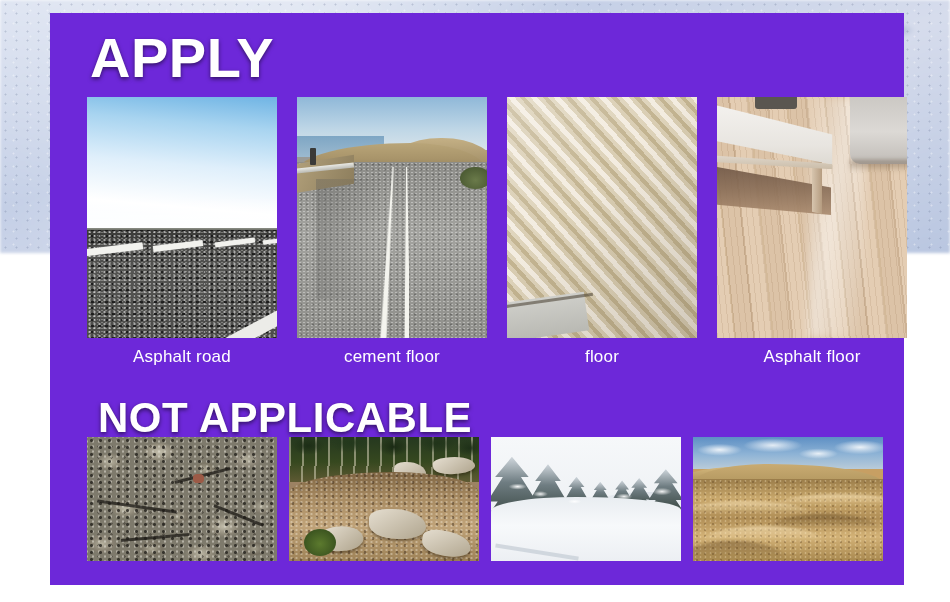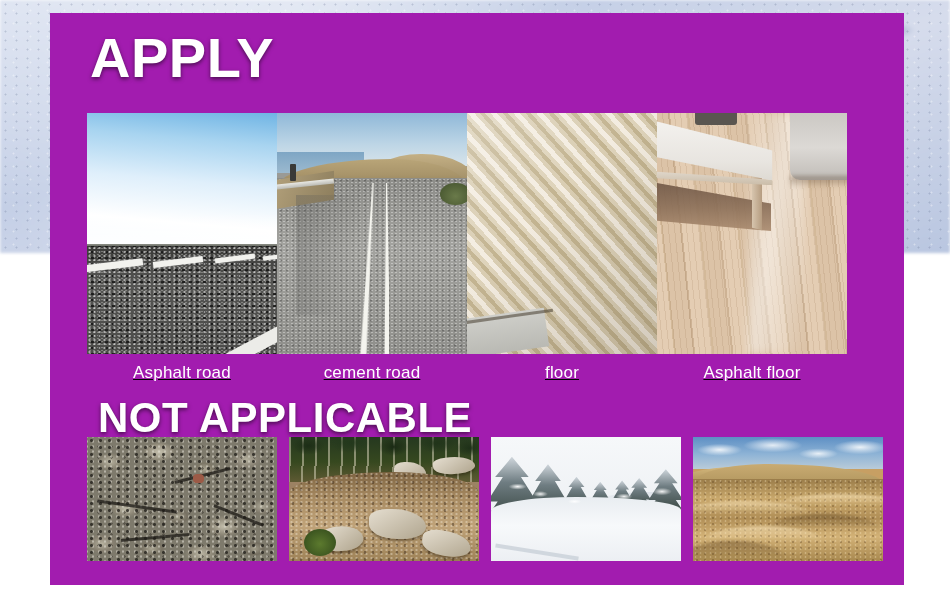--- a/index.html
+++ b/index.html
@@ -49,21 +49,21 @@
     background-size: 11px 9px, 17px 13px;
     background-position: 0 0, 5px 4px;
     opacity: .75;
   }
 
   
   .panel {
     position: absolute;
     left: 50px; top: 13px;
     width: 854px; height: 572px;
-    background: #a21caf;
+    background: #6d28d9;
   }
 
   .heading {
     color: #ffffff;
     font-weight: 700;
     letter-spacing: .5px;
     line-height: 1;
     text-shadow: 0 2px 4px rgba(0,0,0,.55);
     user-select: none;
   }
@@ -73,21 +73,21 @@
     font-size: 56px;
   }
   .heading-not {
     position: absolute;
     left: 48px; top: 384px;
     font-size: 42px;
   }
 
   
   .row { position: absolute; display: flex; }
-  .row-apply      { left: 37px; top: 100px;  gap: 0; text-decoration: underline; }
+  .row-apply      { left: 37px; top: 84px;  gap: 20px; }
   .row-not        { left: 37px; top: 424px; gap: 12px; }
 
   .cell-apply { width: 190px; }
   .cell-not   { width: 190px; }
 
   .thumb {
     position: relative;
     overflow: hidden;
     background: #1b222b;
   }
@@ -515,21 +515,21 @@
             <div class="cem-road"></div>
             <div class="cem-shoulder-l"></div>
             <div class="cem-guard"></div>
             <div class="cem-post"></div>
             <div class="cem-bush"></div>
             <div class="cem-tiremark"></div>
             <div class="cem-line cem-line-a"></div>
             <div class="cem-line cem-line-b"></div>
           </div>
         </div>
-        <span class="caption">cement road</span>
+        <span class="caption">cement floor</span>
       </div>
 
       <div class="cell-apply">
         <div class="thumb thumb-apply">
           <div class="img-carpet">
             <div class="carpet-field"></div>
             <div class="carpet-shade"></div>
             <div class="carpet-floor"></div>
             <div class="carpet-floor-edge"></div>
           </div>

